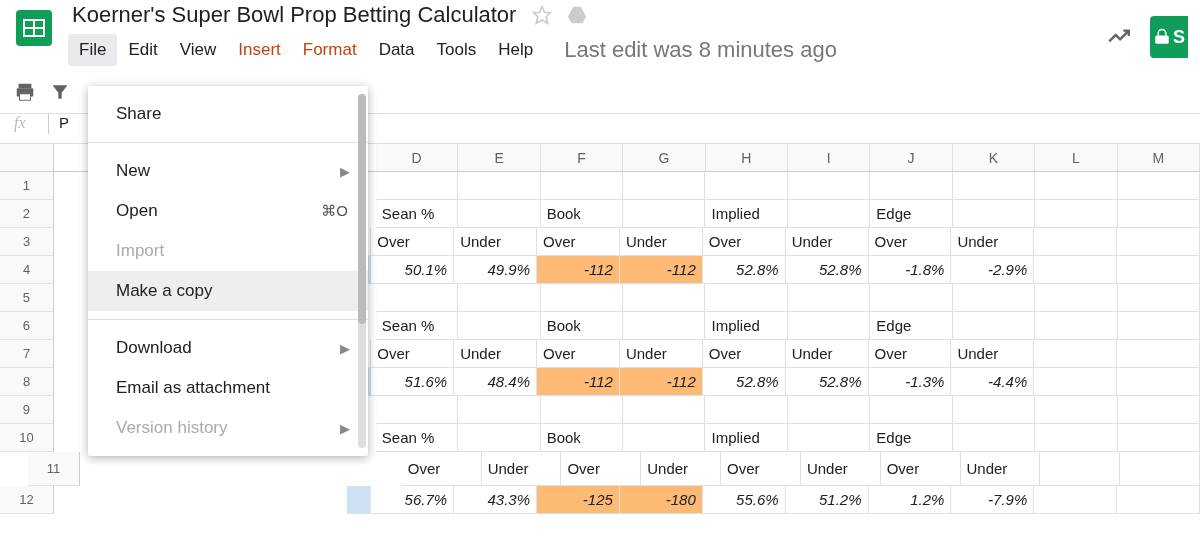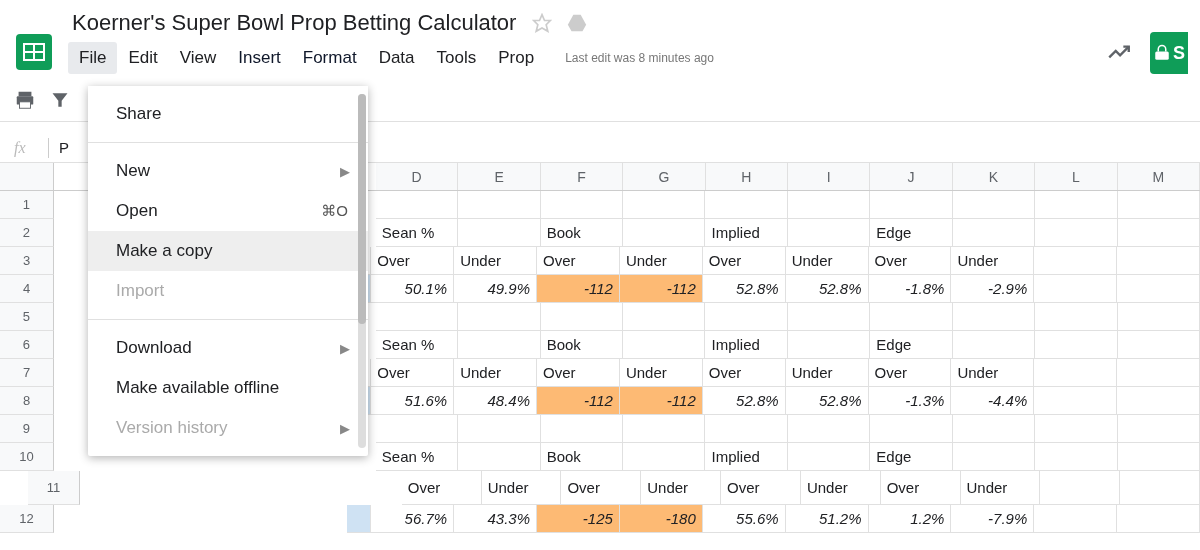--- a/index.html
+++ b/index.html
@@ -1,39 +1,39 @@
 <!DOCTYPE html>
 <html><head>
 <meta charset="utf-8">
 <style>
   * { box-sizing: border-box; margin: 0; padding: 0; }
   body { font-family: Arial, "Helvetica Neue", sans-serif; font-size: 14px; color: #202124; background: #fff; width: 1200px; height: 550px; overflow: hidden; position: relative; }
 
-  .header { display: flex; align-items: flex-end; padding: 8px 12px 0 12px; }
+  .header { display: flex; align-items: flex-start; padding: 0 12px 0 12px; }
   .logo { width: 44px; height: 44px; margin-right: 12px; margin-top: 6px; flex-shrink: 0; }
   .logo svg { width: 44px; height: 44px; }
   .title-area { flex: 1; }
   .title-row { display: flex; align-items: center; gap: 12px; }
   .doc-title { font-size: 22px; font-weight: 400; color: #202124; padding: 2px 4px; }
   .star-icon, .drive-icon { color: #bbb; width: 22px; height: 22px; display:inline-flex; align-items:center; }
   .menu-row { display: flex; align-items: center; gap: 0; margin-top: 4px; font-size: 17px; }
   .menu-item { padding: 6px 11px; cursor: pointer; color: #202124; border-radius: 3px; }
   .menu-item.open { background: #e8eaed; }
-  .menu-item.disabled { color: #0f172a; }
-  .last-edit { color: #777; margin-left: 20px; font-size: 12px; }
+  .menu-item.disabled { color: #c2410c; }
+  .last-edit { color: #777; margin-left: 20px; font-size: 22px; }
   .header-right { display:flex; align-items:center; gap:18px; margin-left:auto; margin-top:16px; padding-right:0; }
   .chart-icon { color:#5f6368; }
   .share-box { background:#0f9d58; color:#fff; height:42px; width:38px; border-radius:4px 0 0 4px; display:flex; align-items:center; justify-content:center; font-weight:bold; font-size:18px; }
   .share-box svg { margin-right:2px; }
 
   .toolbar { height: 40px; display:flex; align-items:center; padding: 0 14px; gap:14px; border-bottom:1px solid #e0e0e0; margin-top:8px; }
   .tb-icon { color:#5f6368; }
   .tb-sep { width:1px; height:20px; background:#ccc; }
 
-  .fx-row { height:30px; display:flex; align-items:center; border-bottom:1px solid #e0e0e0;margin-top:11px; }
+  .fx-row { height:30px; display:flex; align-items:flex-start; border-bottom:1px solid #e0e0e0; }
   .fx-label { width:48px; color:#bbb; font-style:italic; font-family:serif; padding-left:14px; font-size:16px; }
   .fx-cell { font-size:15px; padding-left:10px; }
 
   
   .sheet { position:relative; }
   .col-headers { display:flex; height:28px; border-bottom:1px solid #ccc; }
   .corner { width:55px; border-right:1px solid #ccc; background:#f8f9fa; }
   .colh { width:84px; border-right:1px solid #e0e0e0; background:#f8f9fa; text-align:center; line-height:28px; color:#5f6368; font-size:14px; }
   .rowh { width:55px; border-right:1px solid #ccc; border-bottom:1px solid #e0e0e0; background:#f8f9fa; text-align:center; color:#5f6368; font-size:13px; display:flex; align-items:center; justify-content:center; }
   .row { display:flex; height:28px; }
@@ -83,21 +83,21 @@
       </span>
     </div>
     <div class="menu-row">
       <div class="menu-item open">File</div>
       <div class="menu-item">Edit</div>
       <div class="menu-item">View</div>
       <div class="menu-item disabled">Insert</div>
       <div class="menu-item disabled">Format</div>
       <div class="menu-item">Data</div>
       <div class="menu-item">Tools</div>
-      <div class="menu-item">Prop</div>
+      <div class="menu-item">Help</div>
       <div class="last-edit">Last edit was 8 minutes ago</div>
     </div>
   </div>
   <div class="header-right">
     <span class="chart-icon">
       <svg width="26" height="26" viewBox="0 0 24 24" fill="none" stroke="#5f6368" stroke-width="2.2">
           <polyline points="3,17 9,11 13,15 21,7"></polyline>
           <polyline points="16,7 21,7 21,12"></polyline>
         </svg>
     </span>
@@ -338,28 +338,28 @@
   <div class="dd-item">Share</div>
   <div class="dd-sep"></div>
   <div class="dd-item">
       <span>New</span>
       <span class="dd-sub">▶</span>
     </div>
   <div class="dd-item">
       <span>Open</span>
       <span class="dd-shortcut">⌘O</span>
     </div>
+  <div class="dd-item disabled">Import</div>
   <div class="dd-item highlight">Make a copy</div>
-  <div class="dd-item disabled">Import</div>
   <div class="dd-sep"></div>
   <div class="dd-item">
       <span>Download</span>
       <span class="dd-sub">▶</span>
     </div>
-  <div class="dd-item">Make available offline</div>
+  <div class="dd-item">Email as attachment</div>
   <div class="dd-item disabled">
       <span>Version history</span>
       <span class="dd-sub">▶</span>
     </div>
   <div class="dd-scrollbar">
       <div class="dd-scrollbar-thumb"></div>
     </div>
 </div>
 
 </body></html>

